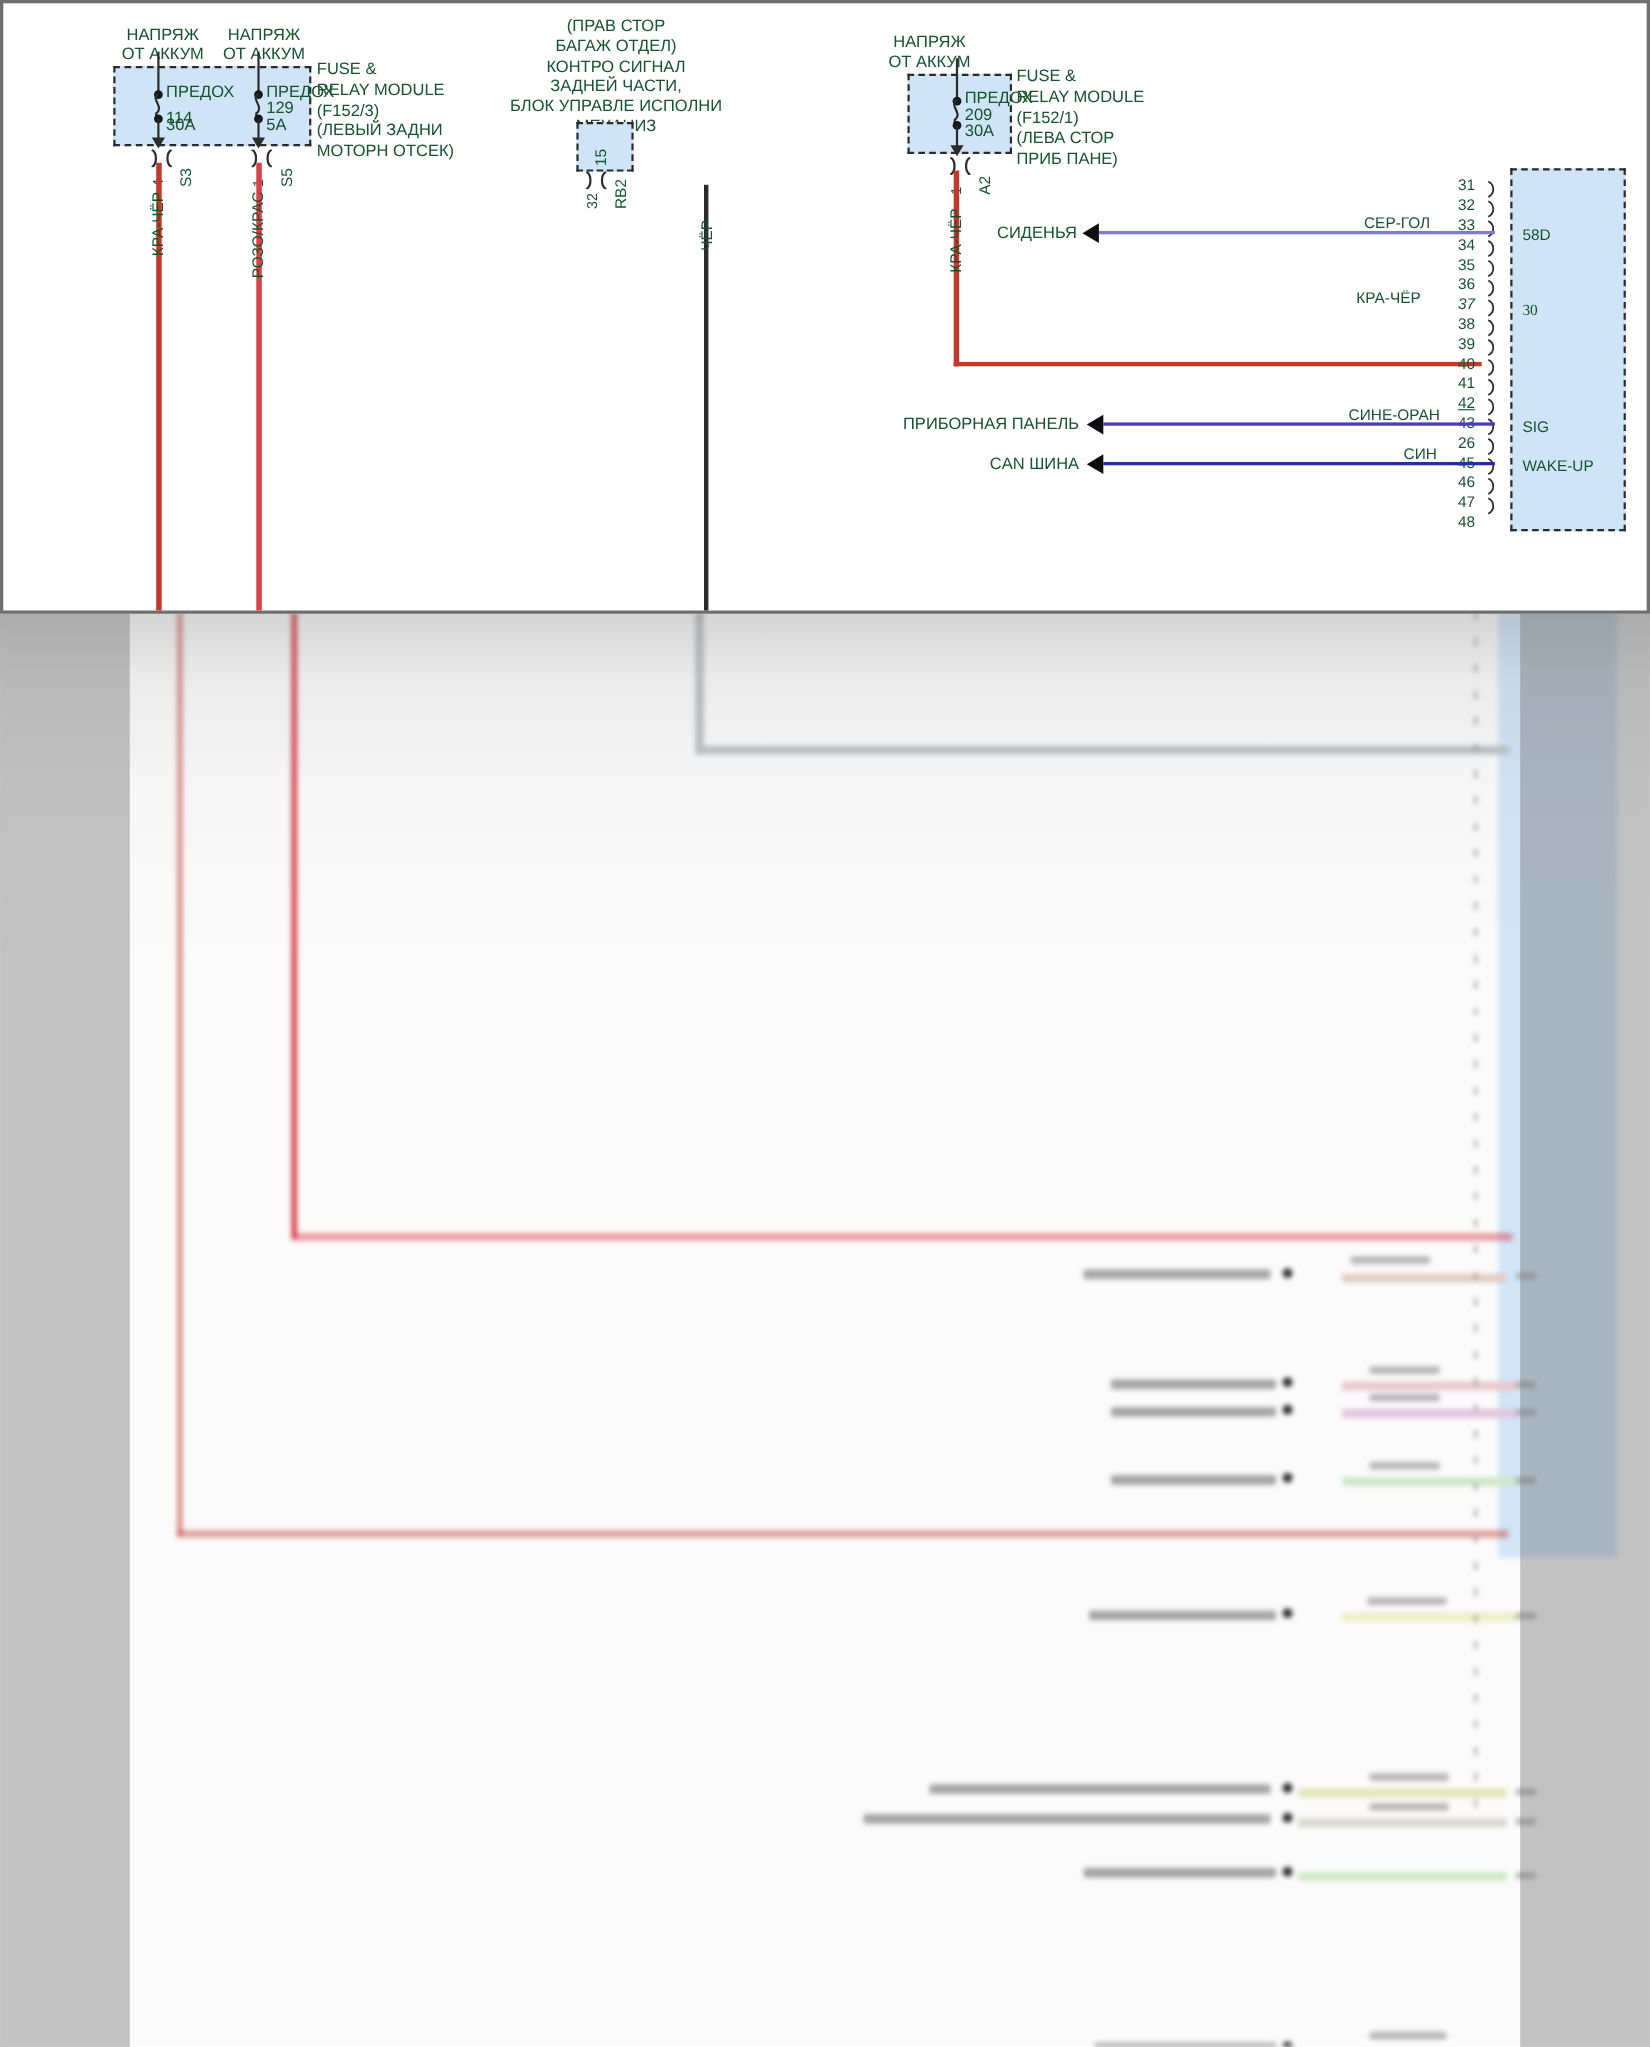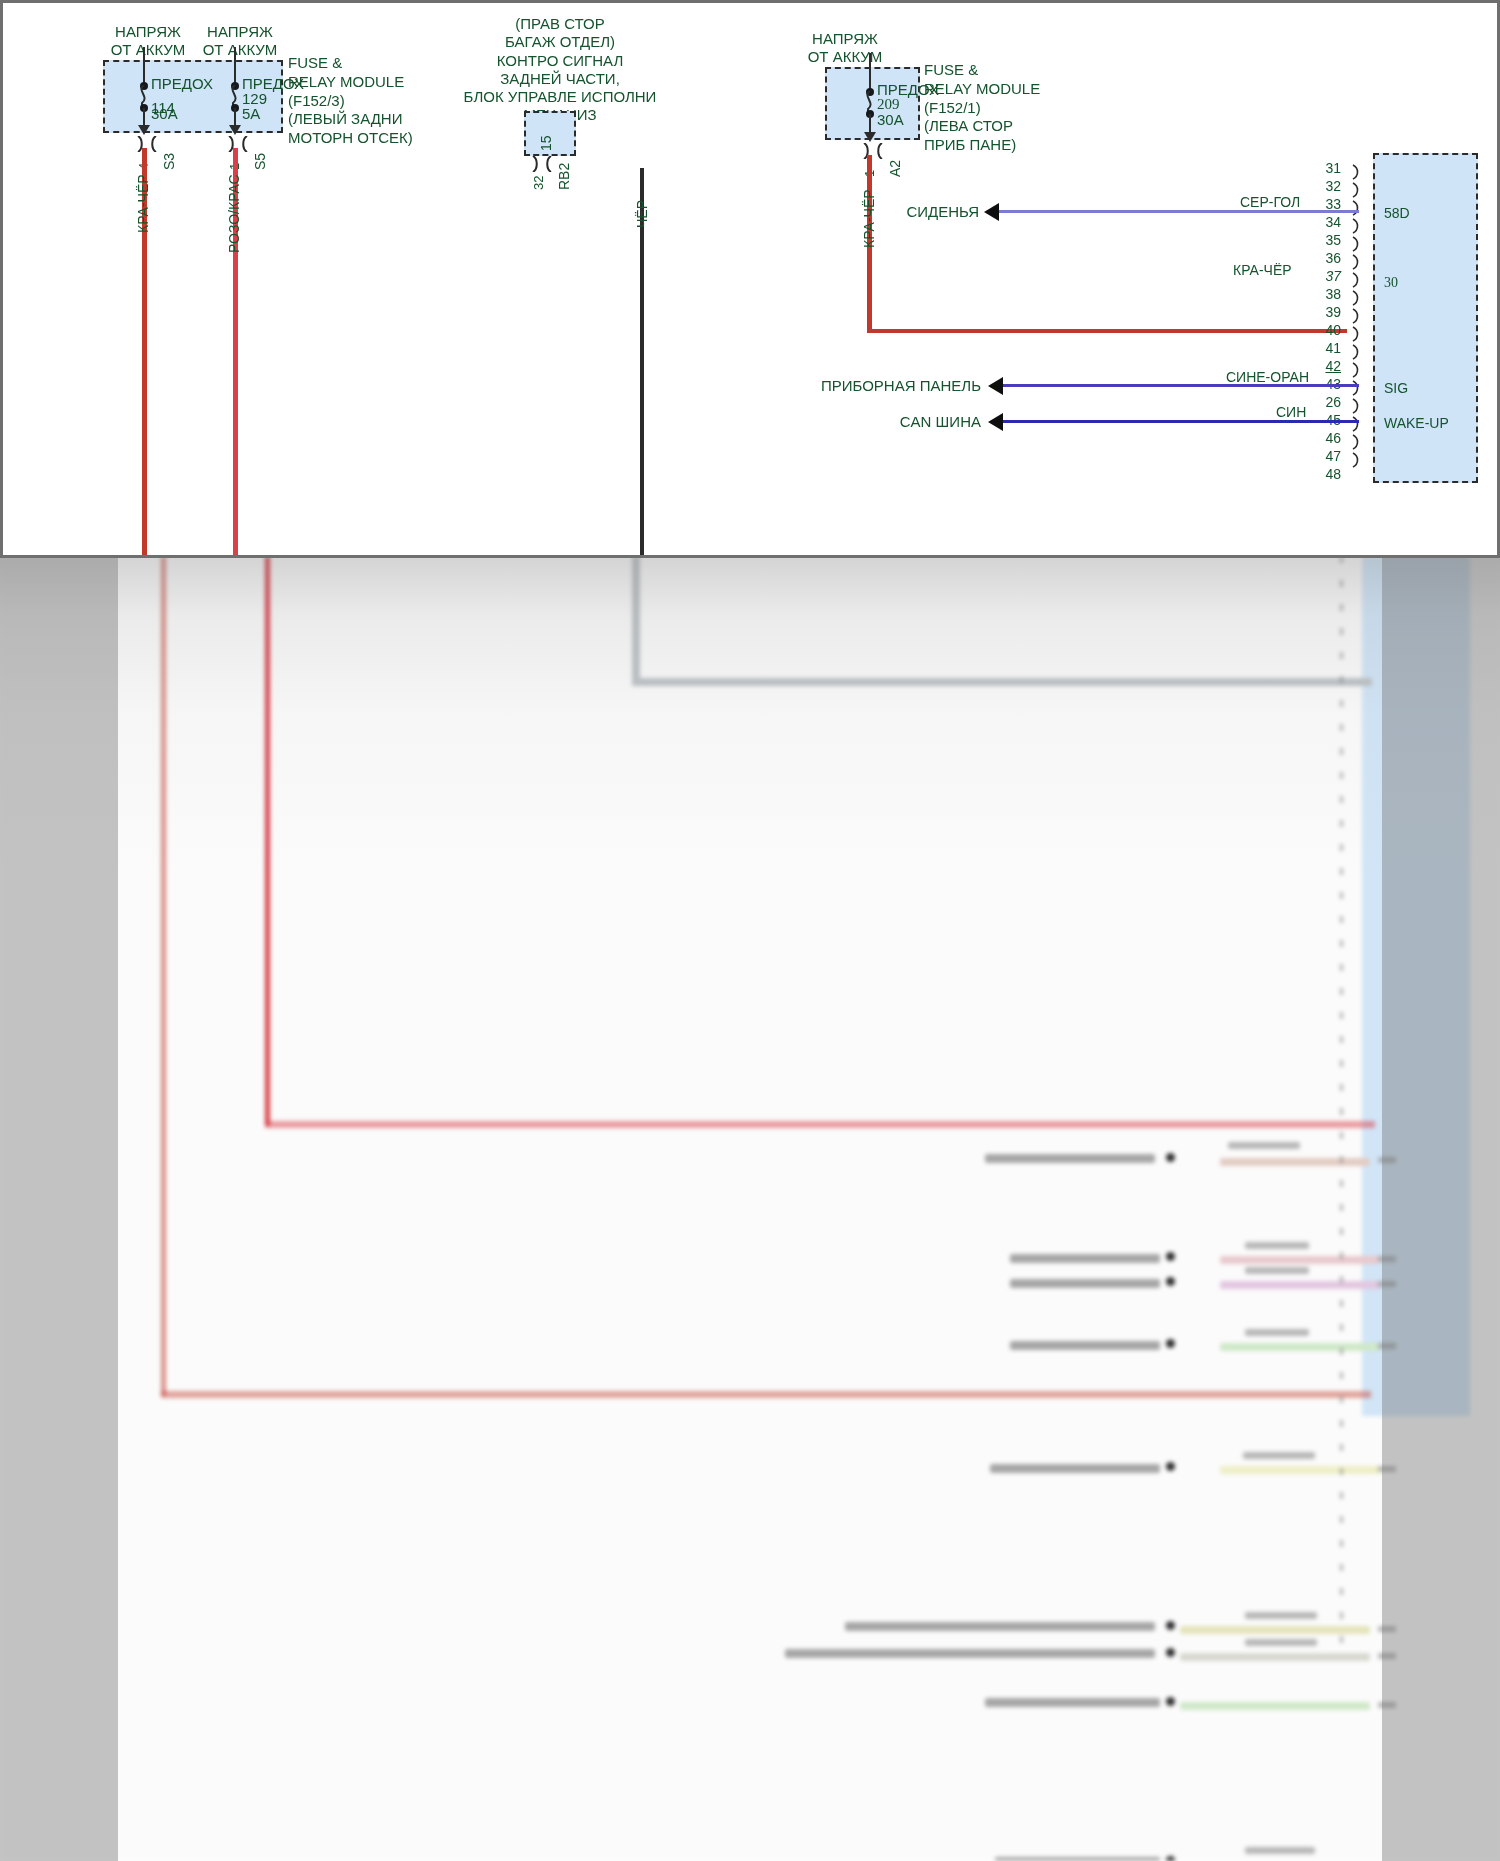--- a/index.html
+++ b/index.html
@@ -216,21 +216,21 @@
 
     <div class="vline" style="left:866px;top:50px;height:39px;"></div>
     <div class="dot" style="left:863px;top:85px;"></div>
     <svg style="position:absolute;left:857px;top:88px;" width="18" height="24" viewBox="0 0 18 24">
       <path d="M10 0 C2 5, 16 12, 8 18 L8 24" fill="none" stroke="#2b2b2b" stroke-width="2"></path>
     </svg>
     <div class="dot" style="left:863px;top:107px;"></div>
     <div class="vline" style="left:866px;top:111px;height:25px;"></div>
     <div class="arrowdn" style="left:861px;top:129px;"></div>
     <div class="txt" style="left:874px;top:78px;font-size:15px;">ПРЕДОХ</div>
-    <div class="txt" style="left:874px;top:93px;font-size:15px;font-family:Liberation Serif, serif;">209</div>
+    <div class="txt" style="left:874px;top:93px;font-size:15px;">209</div>
     <div class="txt" style="left:874px;top:108px;font-size:15px;">30A</div>
 
     <div class="txt" style="left:921px;top:58px;font-size:15px;line-height:1.25;">FUSE &amp;
 RELAY MODULE
 (F152/1)
 (ЛЕВА СТОР
 ПРИБ ПАНЕ)</div>
 
     <svg style="position:absolute;left:859px;top:140px;" width="22" height="16" viewBox="0 0 22 16">
       <path d="M2 0 C7 3, 7 13, 2 16" fill="none" stroke="#2b2b2b" stroke-width="2"></path>

